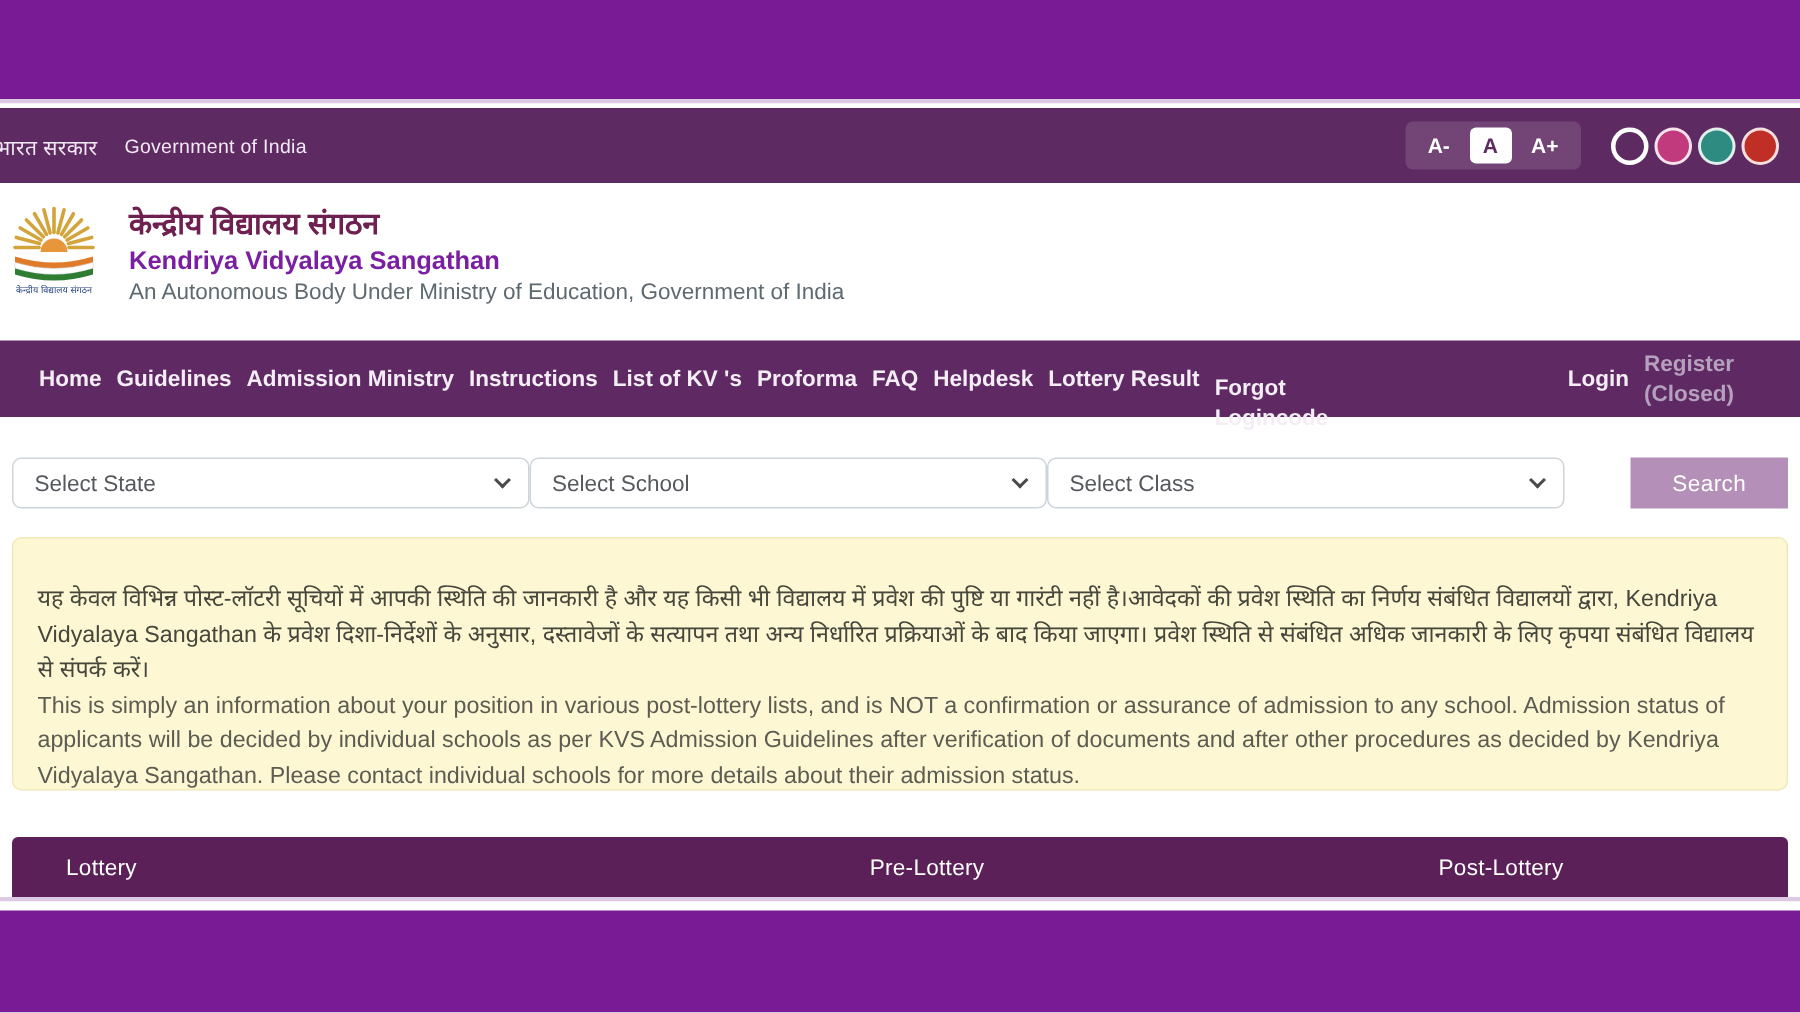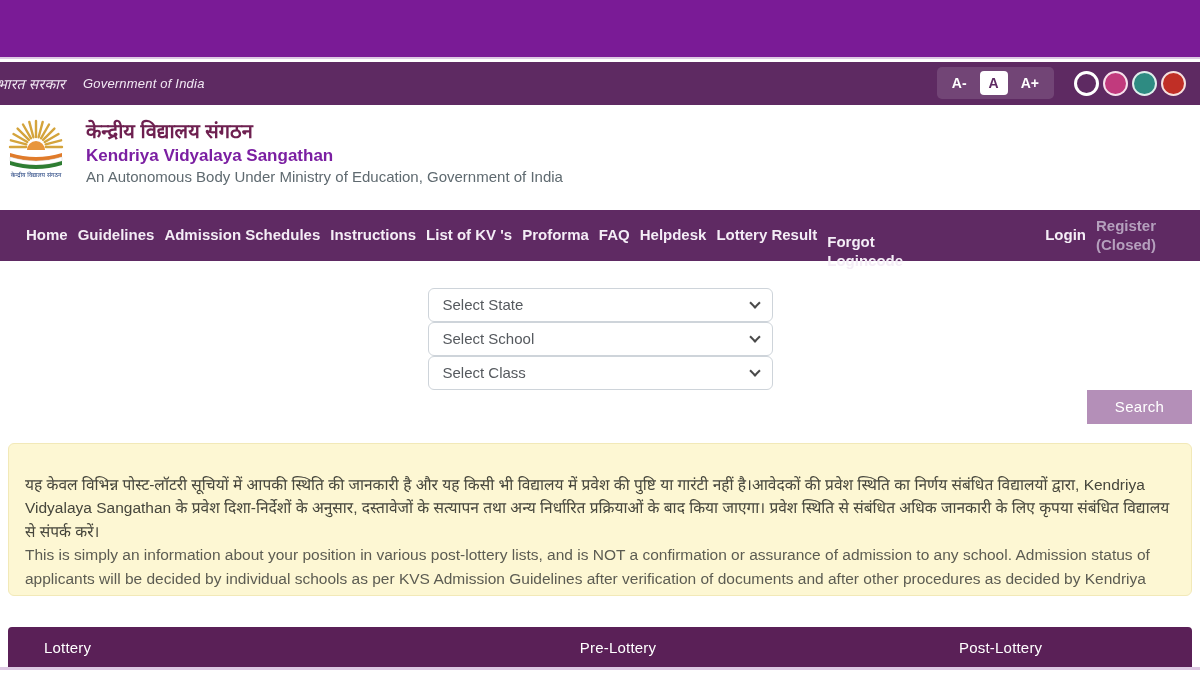--- a/index.html
+++ b/index.html
@@ -12,21 +12,21 @@
   
   .top-band { height:66px; background:#7a1b96; }
   .strip-lav { height:3px; background:#ddc9e3; }
   .strip-white { height:3px; background:#ffffff; }
 
   
   .gov-bar {
     height:50px; background:#5e2a62; color:#f2e9f4;
     display:flex; align-items:center; padding:0 14px 0 0;
   }
-  .gov-left { display:flex; align-items:center; gap:18px;font-style:italic; }
+  .gov-left { display:flex; align-items:center; gap:18px; }
   .gov-hindi { font-size:14px; margin-left:-3px; letter-spacing:.2px; }
   .gov-eng { font-size:13px; letter-spacing:.2px; }
   .gov-right { margin-left:auto; display:flex; align-items:center; gap:20px; }
   .font-controls {
     background:rgba(255,255,255,0.13); border-radius:5px;
     display:flex; align-items:center; padding:4px 6px; gap:4px;
   }
   .fc-btn {
     border:none; background:transparent; color:#ffffff; font-weight:bold;
     font-size:14px; padding:4px 9px; border-radius:4px; cursor:pointer;
@@ -59,21 +59,21 @@
   .nav-item {
     font-size:15px; font-weight:600; color:#f4edf6; cursor:pointer;
     white-space:nowrap; line-height:1.3;
   }
   .nav-item.wrap2 { white-space:normal; max-width:82px;margin-top:32px; }
   .nav-item.push-right { margin-left:auto; }
   .nav-item.disabled { color:#b5a0bd; cursor:default; max-width:78px; white-space:normal; }
 
   
   .filters {
-    margin:27px 8px 0 8px; display:flex; align-items:center; flex-direction:column;
+    margin:27px 8px 0 8px; display:flex; align-items:center; 
   }
   .select-wrap { position:relative; width:345px; height:34px; }
   .select-wrap select {
     width:100%; height:100%; appearance:none; -webkit-appearance:none;
     border:1px solid #ced4da; border-radius:6px; background:#ffffff;
     font-size:15px; color:#55595e; padding:0 30px 0 14px; cursor:pointer;
     font-family:inherit;
   }
   .chevron {
     position:absolute; right:14px; top:11px; width:8px; height:8px;
@@ -170,21 +170,21 @@
   <div class="brand-text">
     <div class="brand-hindi">केन्द्रीय विद्यालय संगठन</div>
     <div class="brand-eng">Kendriya Vidyalaya Sangathan</div>
     <div class="brand-sub">An Autonomous Body Under Ministry of Education, Government of India</div>
   </div>
 </div>
 
 <div class="nav-bar">
   <span class="nav-item">Home</span>
   <span class="nav-item">Guidelines</span>
-  <span class="nav-item">Admission Schedules</span>
+  <span class="nav-item">Admission Ministry</span>
   <span class="nav-item">Instructions</span>
   <span class="nav-item">List of KV 's</span>
   <span class="nav-item">Proforma</span>
   <span class="nav-item">FAQ</span>
   <span class="nav-item">Helpdesk</span>
   <span class="nav-item">Lottery Result</span>
   <span class="nav-item wrap2">Forgot Logincode</span>
   <span class="nav-item push-right">Login</span>
   <span class="nav-item disabled">Register (Closed)</span>
 </div>

